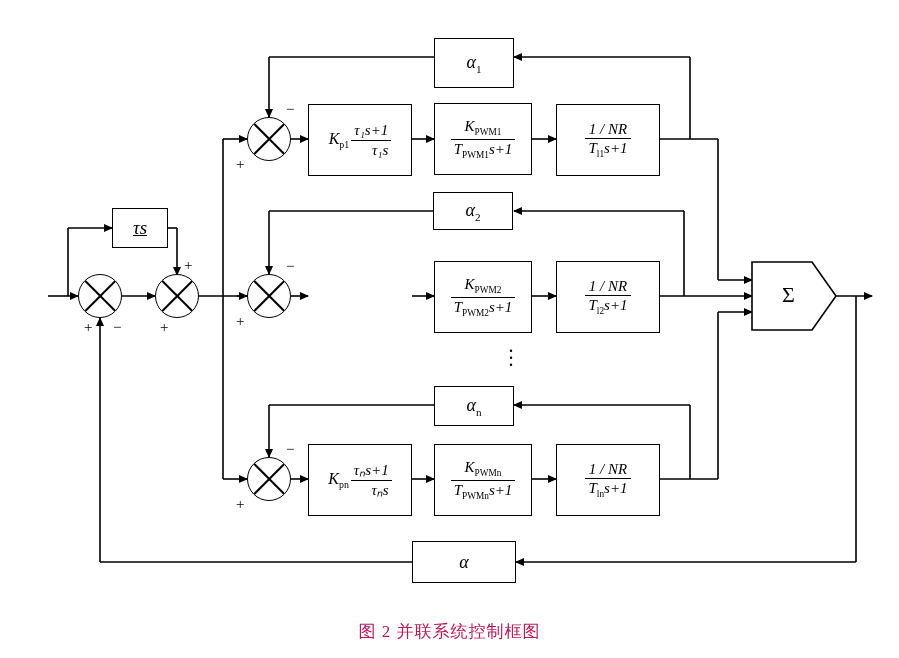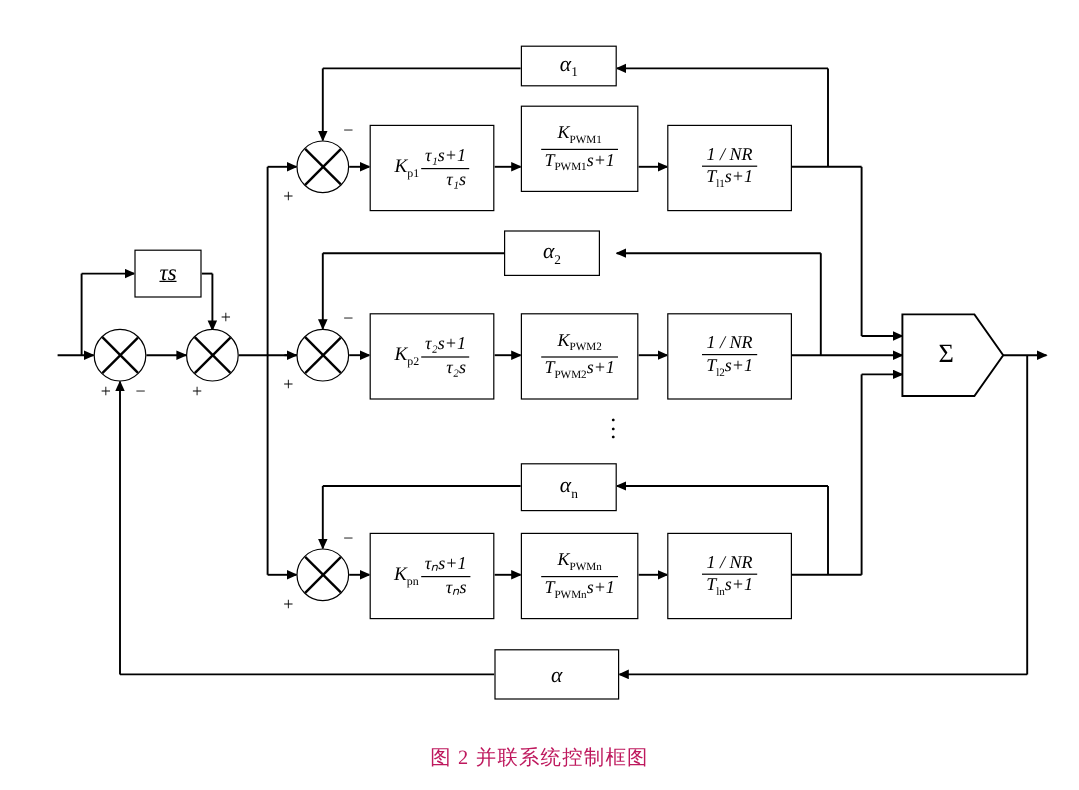--- a/index.html
+++ b/index.html
@@ -238,57 +238,50 @@
     <span class="d1"></span>
       <span class="d2"></span>
   </div>
   <span class="sign" style="left:286px; top:442px;">−</span>
   <span class="sign" style="left:236px; top:497px;">+</span>
 
   <div class="box" style="left:112px; top:208px; width:56px; height:40px;">
     <span class="big-greek">τs</span>
   </div>
 
-  <div class="box" style="left:434px; top:38px; width:80px; height:34px;">
+  <div class="box" style="left:434px; top:38px; width:80px; height:50px;">
     <span class="alpha-lbl"><span>α</span><sub>1</sub></span>
   </div>
-  <div class="box" style="left:420px; top:192px; width:80px; height:38px;">
+  <div class="box" style="left:433px; top:192px; width:80px; height:38px;">
     <span class="alpha-lbl"><span>α</span><sub>2</sub></span>
   </div>
   <div class="box" style="left:434px; top:386px; width:80px; height:40px;">
     <span class="alpha-lbl"><span>α</span><sub>n</sub></span>
   </div>
 
   <div class="box" style="left:308px; top:104px; width:104px; height:72px;">
     <span class="gainpart"><span>K</span><sub>p1</sub></span>
     <span class="frac">
       <span class="num">τ₁s+1</span>
       <span class="den">τ₁s</span>
     </span>
   </div>
-  <div class="box" style="left:434px; top:88px; width:98px; height:72px;">
+  <div class="box" style="left:434px; top:103px; width:98px; height:72px;">
     <span class="frac">
       <span class="num"><span>K</span><sub>PWM1</sub></span>
       <span class="den"><span>T</span><sub>PWM1</sub><span>s+1</span></span>
     </span>
   </div>
   <div class="box" style="left:556px; top:104px; width:104px; height:72px;">
     <span class="frac">
       <span class="num">1 / NR</span>
       <span class="den"><span>T</span><sub>l1</sub><span>s+1</span></span>
     </span>
   </div>
 
-  <div class="box" style="left:308px; top:261px; width:104px; height:72px;">
-    <span class="gainpart"><span>K</span><sub>p2</sub></span>
-    <span class="frac">
-      <span class="num">τ₂s+1</span>
-      <span class="den">τ₂s</span>
-    </span>
-  </div>
   <div class="box" style="left:434px; top:261px; width:98px; height:72px;">
     <span class="frac">
       <span class="num"><span>K</span><sub>PWM2</sub></span>
       <span class="den"><span>T</span><sub>PWM2</sub><span>s+1</span></span>
     </span>
   </div>
   <div class="box" style="left:556px; top:261px; width:104px; height:72px;">
     <span class="frac">
       <span class="num">1 / NR</span>
       <span class="den"><span>T</span><sub>l2</sub><span>s+1</span></span>

